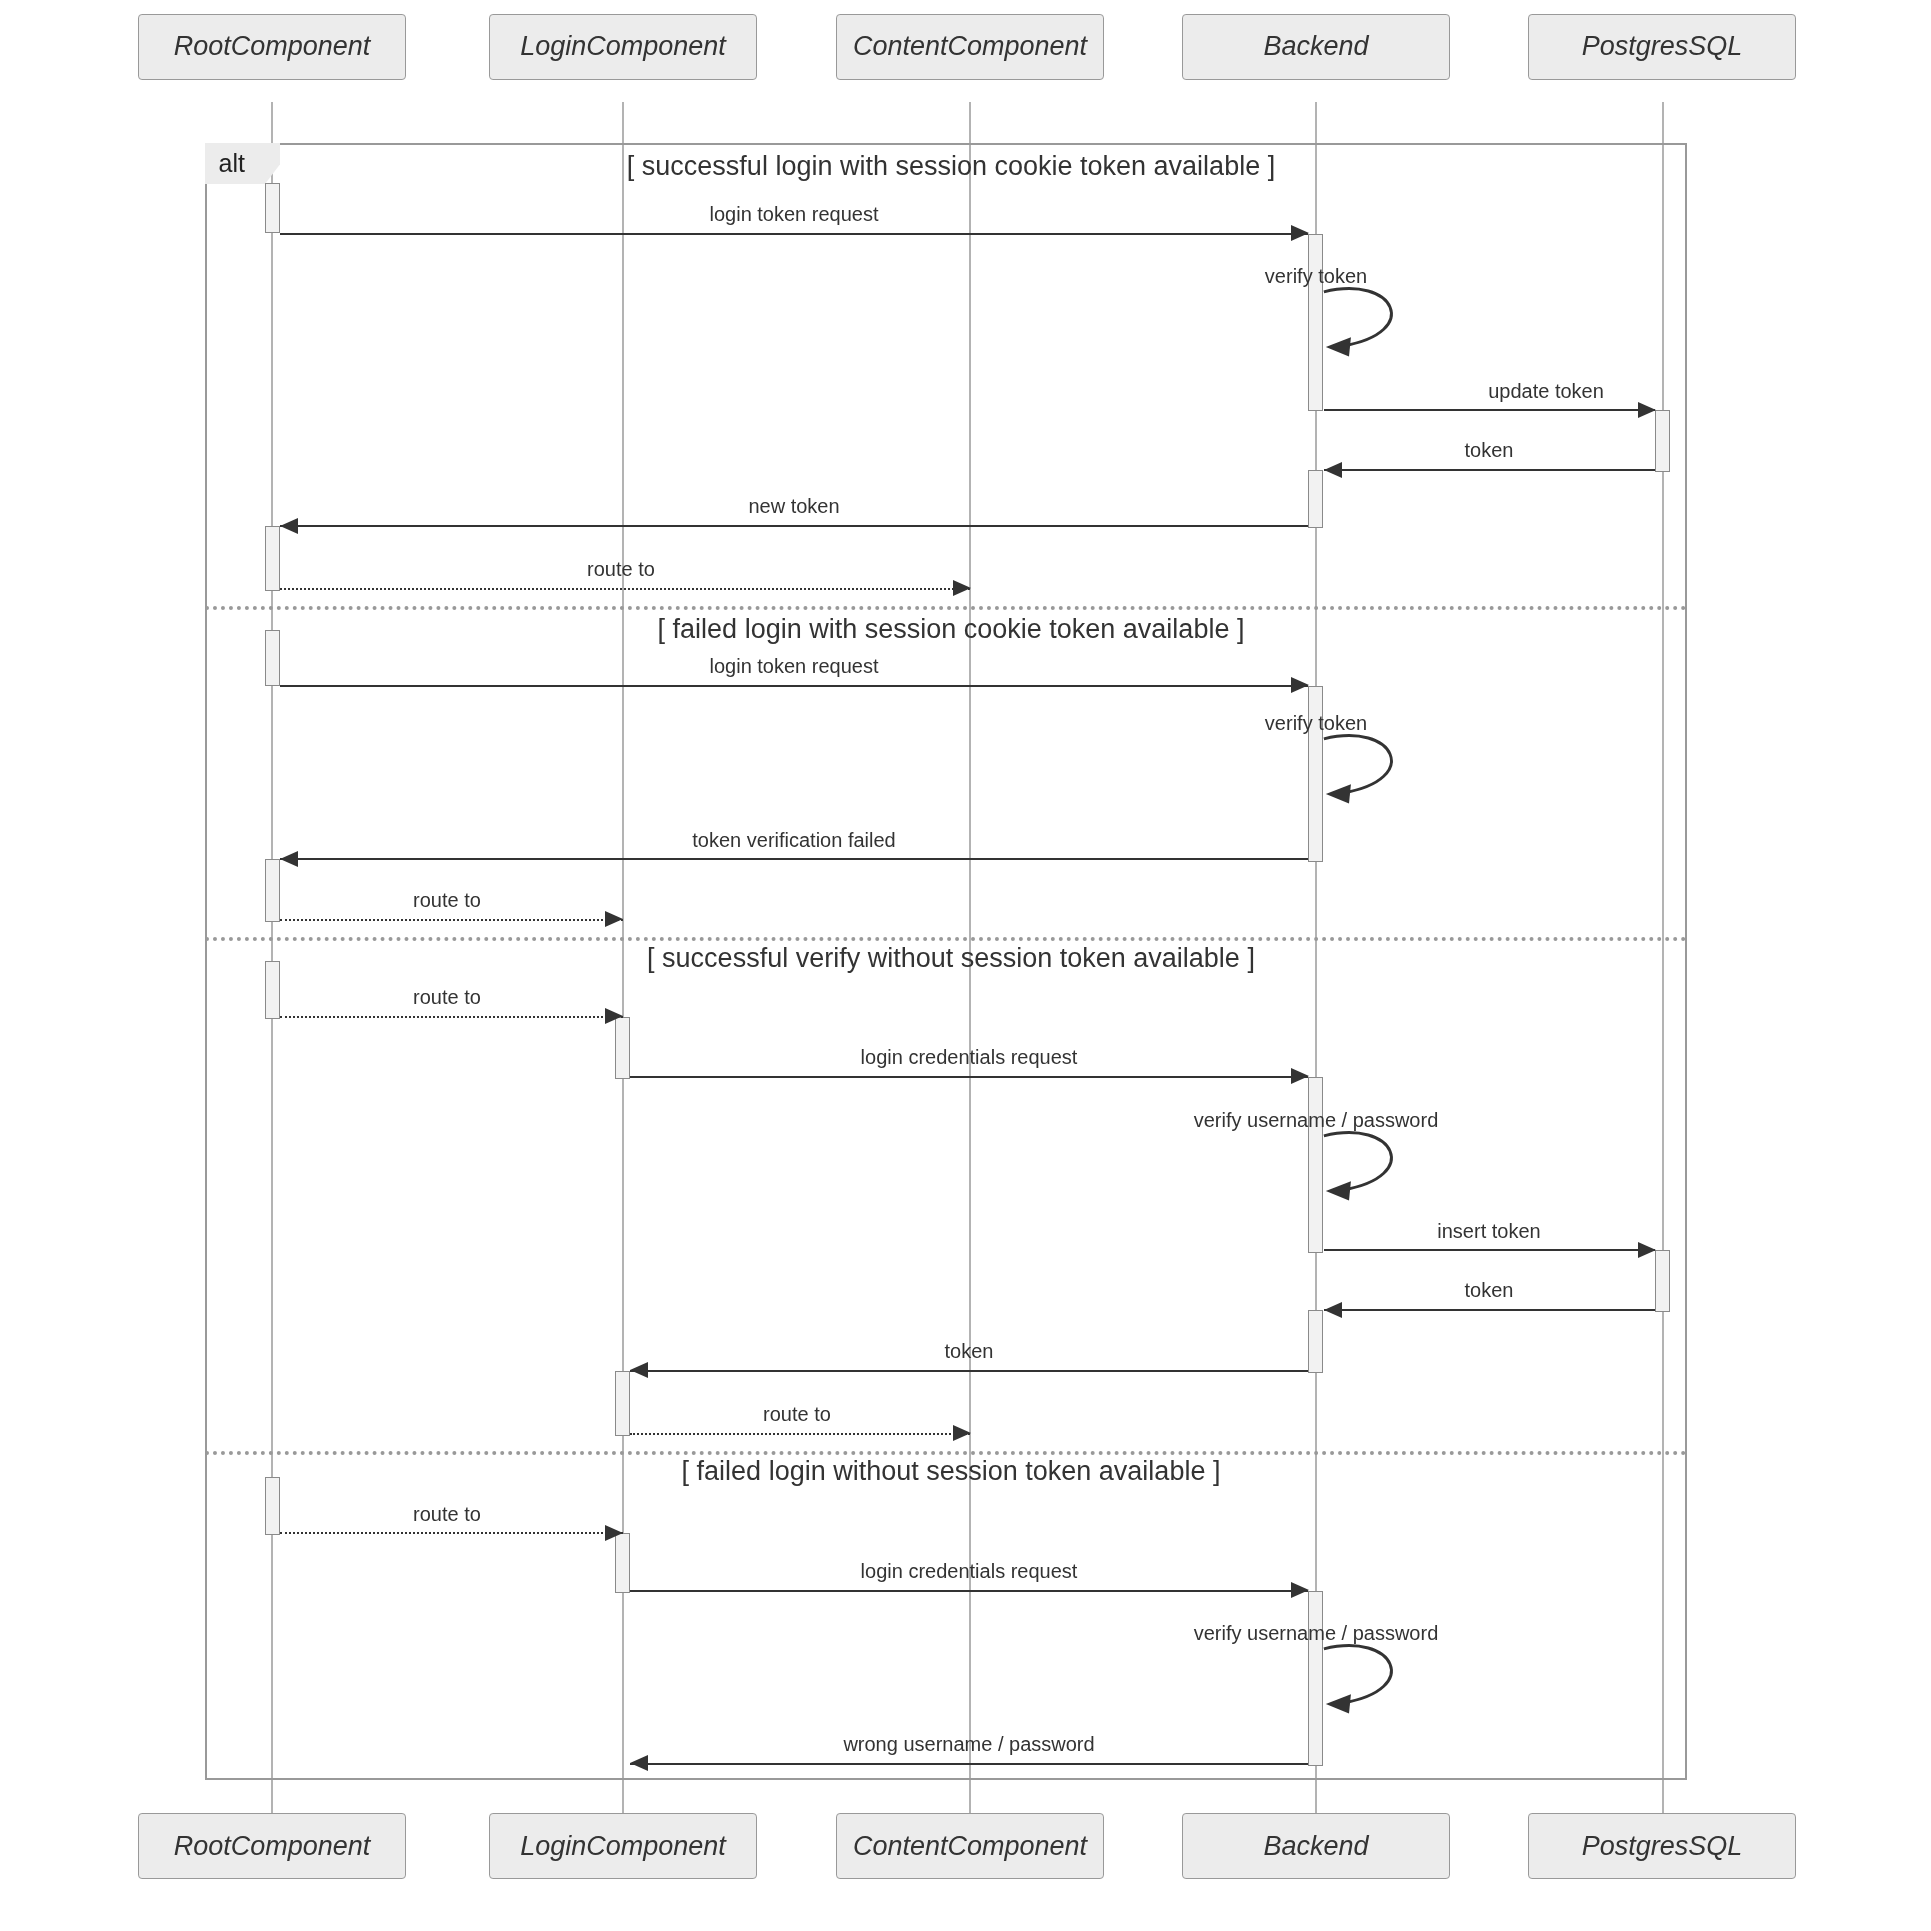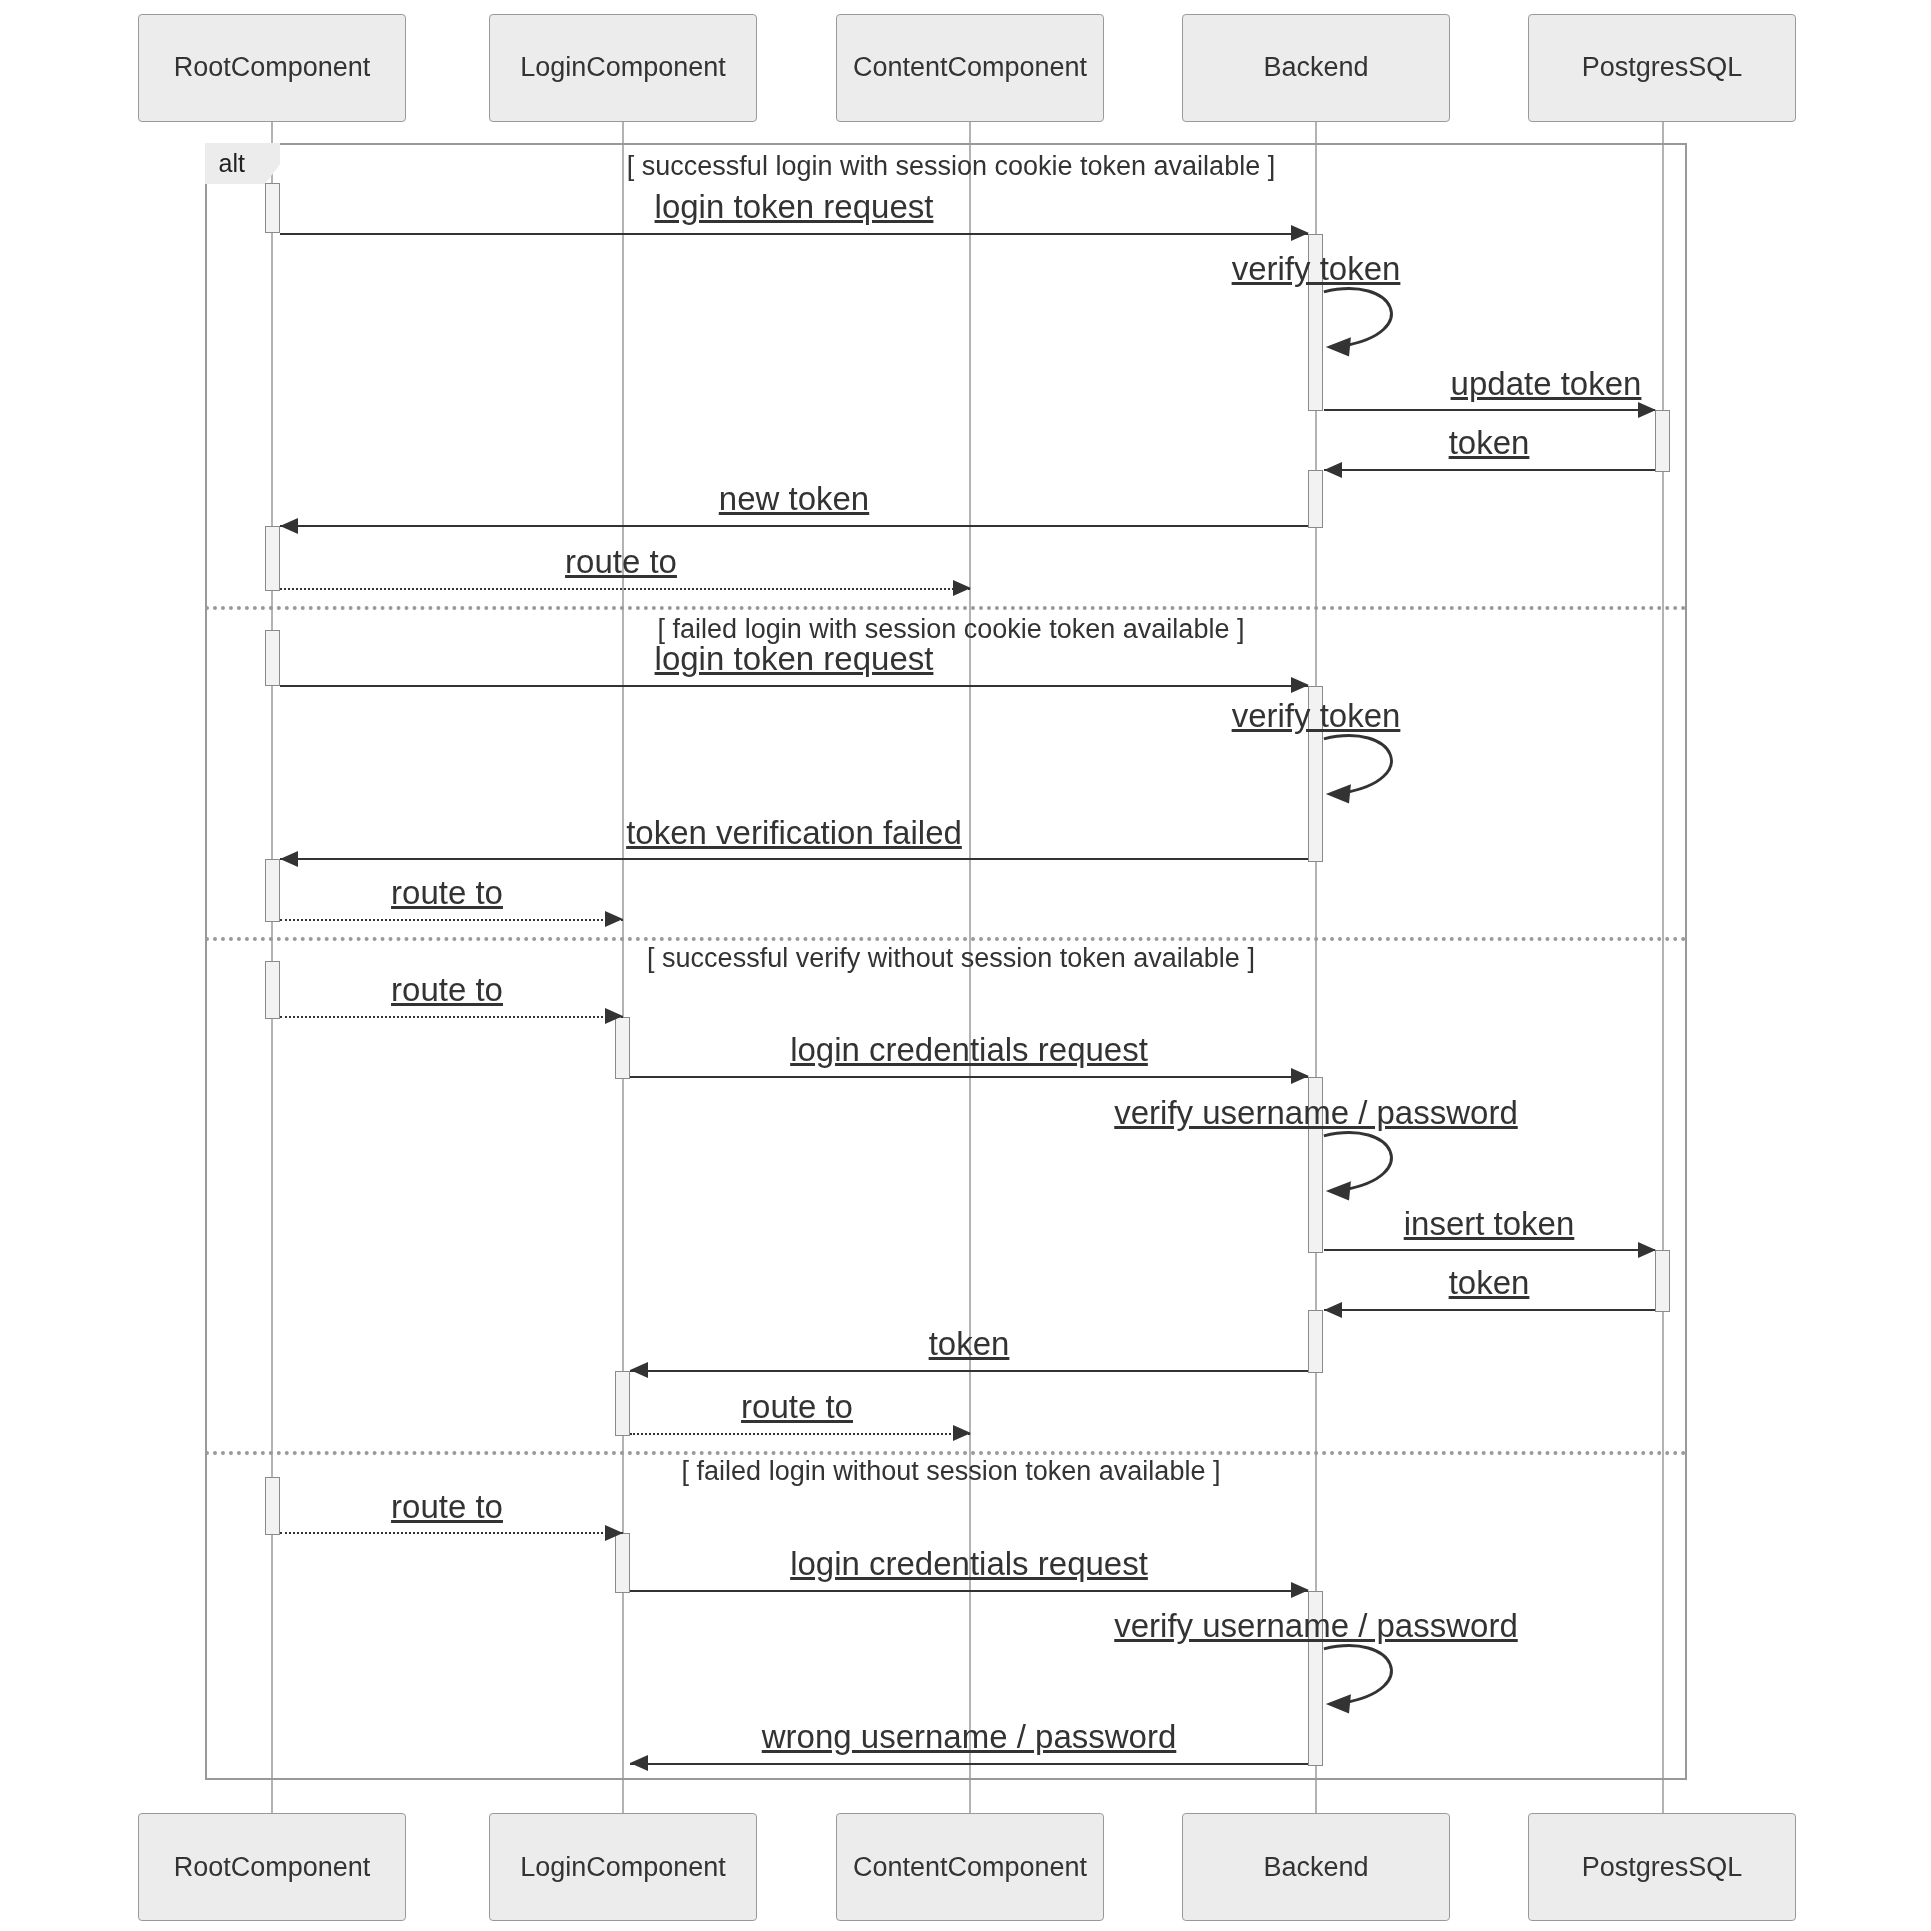--- a/index.html
+++ b/index.html
@@ -1,24 +1,24 @@
 <!DOCTYPE html>
 <html><head>
 <meta charset="utf-8">
 <style>
   html,body{margin:0;padding:0;}
   body{
     width:1931px;height:1931px;position:relative;background:#ffffff;
     font-family:"Liberation Sans", sans-serif;color:#333333;overflow:hidden;
   }
   .actor{
-    position:absolute;width:268px;height:108px;background:#ececec;
+    position:absolute;width:268px;height:66px;background:#ececec;
     border:1.9px solid #999999;border-radius:3.9px;box-sizing:border-box;
     display:flex;align-items:center;justify-content:center;
-    font-size:27px;color:#333333;
+    font-size:27px;color:#333333;font-style:italic;
   }
   .lifeline{position:absolute;width:1.9px;background:#b3b3b3;top:102px;height:1711px;}
   .frame{position:absolute;border:2.9px solid #999999;box-sizing:border-box;}
   .alt-tag{
     position:absolute;background:#ececec;color:#222;
     font-size:25px;line-height:41px;padding-left:13.5px;width:75px;height:41px;
     clip-path:polygon(0 0,100% 0,100% 52%,80% 100%,0 100%);
     filter:drop-shadow(1px 1px 0 #999999);box-sizing:border-box;
   }
   .cond{
@@ -37,21 +37,21 @@
     border-width:8.7px 0 8.7px 18.3px;
     border-color:transparent transparent transparent #333333;
   }
   .ah-l{
     position:absolute;width:0;height:0;border-style:solid;
     border-width:8.7px 18.3px 8.7px 0;
     border-color:transparent #333333 transparent transparent;
   }
   .mlabel{
     position:absolute;transform:translate(-50%,-100%);
-    font-size:33px;white-space:nowrap;color:#333333;text-decoration:underline;
+    font-size:20px;white-space:nowrap;color:#333333;
   }
   .loop{position:absolute;width:116px;height:87px;overflow:visible;}
 </style>
 </head>
 <body>
 
 <div class="lifeline" style="left:271px;"></div>
 <div class="lifeline" style="left:622px;"></div>
 <div class="lifeline" style="left:969px;"></div>
 <div class="lifeline" style="left:1315px;"></div>

